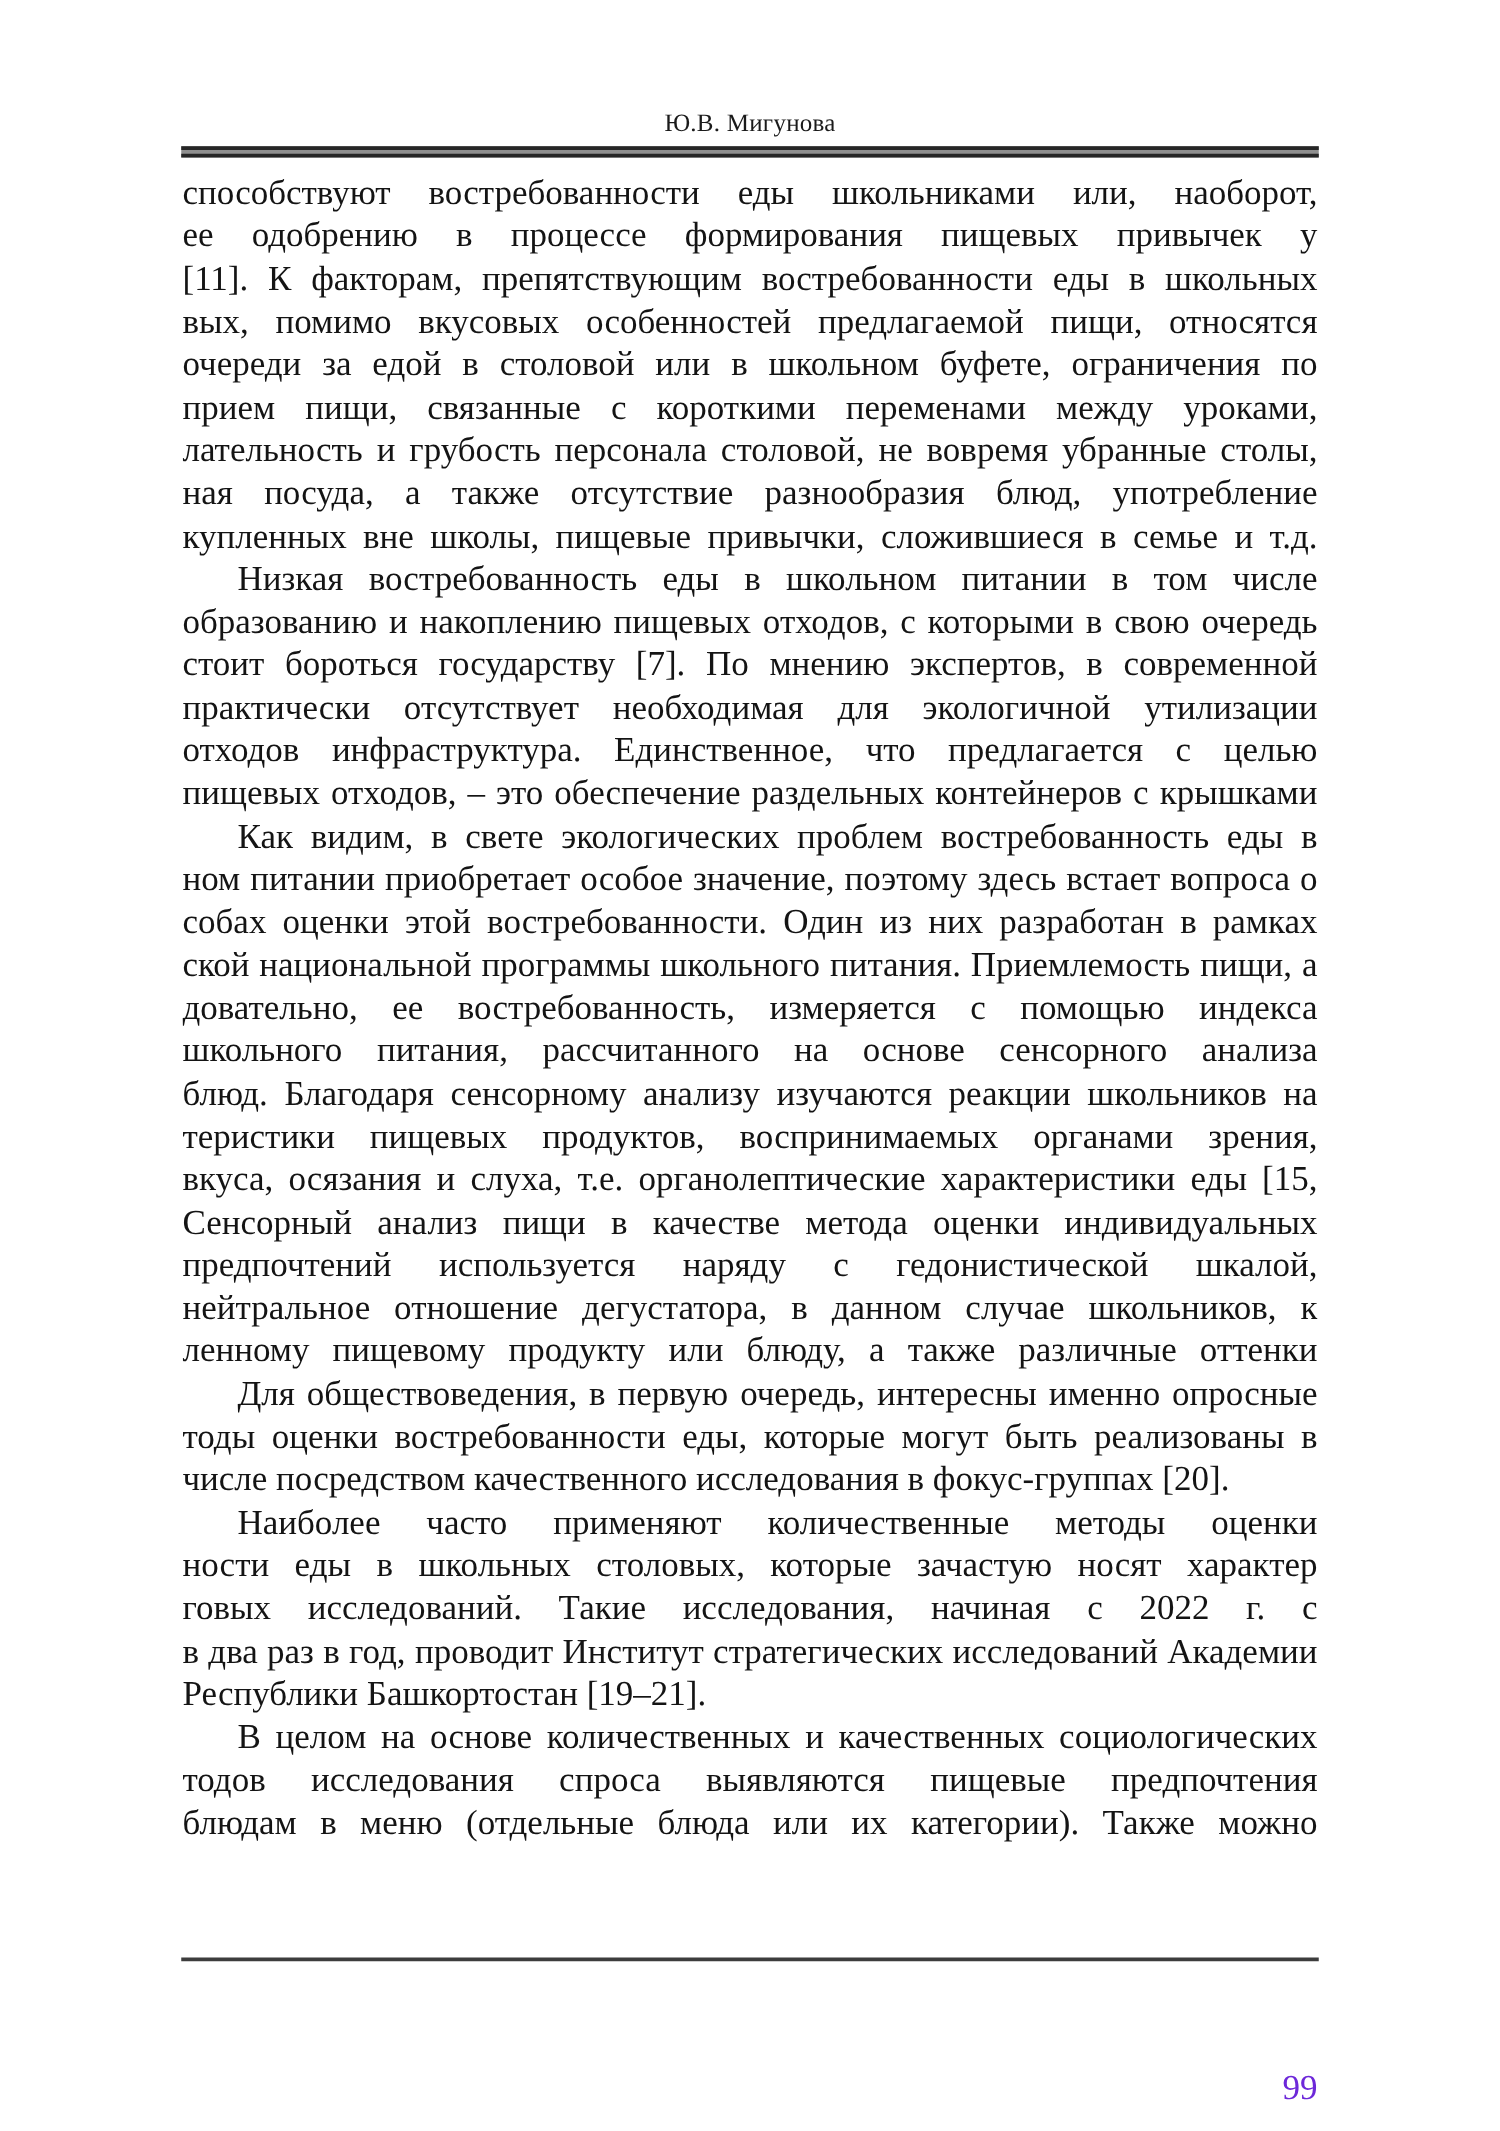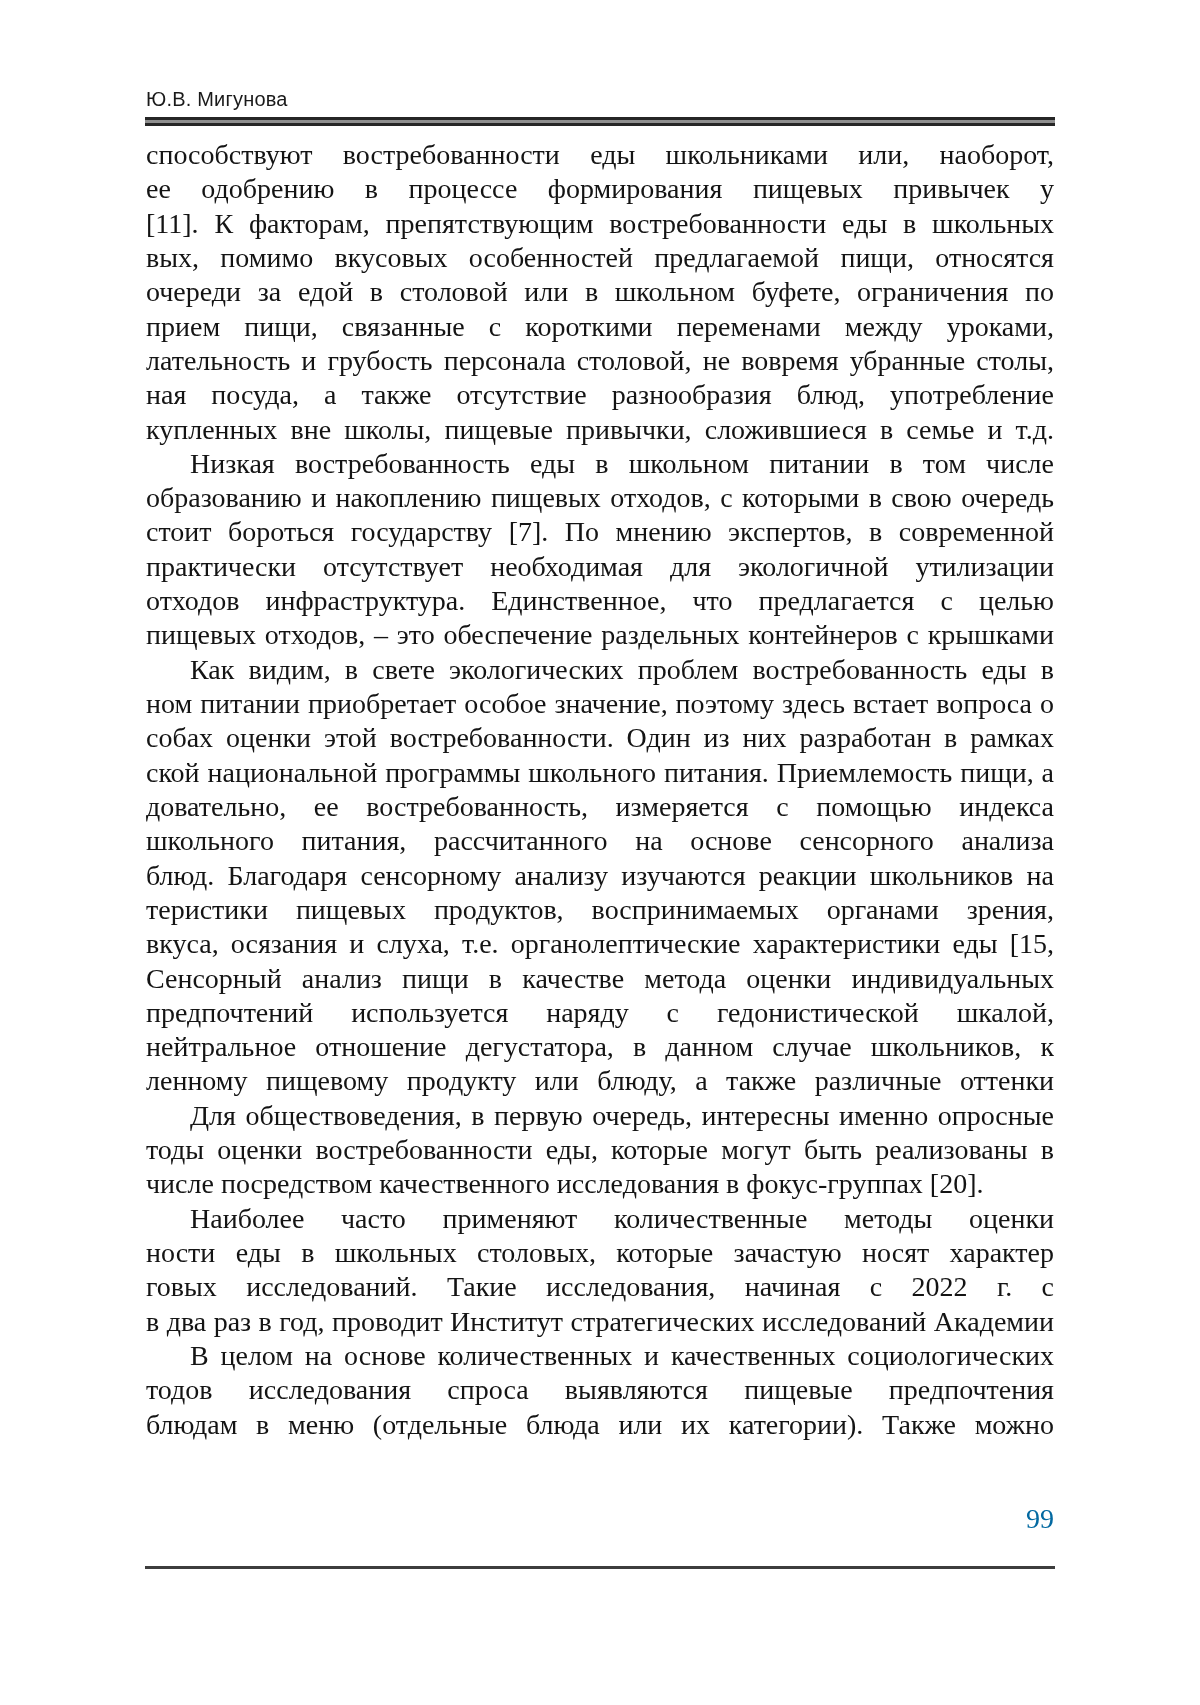--- a/index.html
+++ b/index.html
@@ -18,22 +18,22 @@
   .page {
     position: absolute;
     inset: 0;
     background: #ffffff;
   }
   .header-author {
     position: absolute;
     top: 88px;
     left: 146px;
     width: 908px;
-    text-align: left;
-    font-family: Liberation Sans, sans-serif;
+    text-align: center;
+    font-family: Liberation Serif, serif;
     font-size: 20px;
     line-height: 22px;
     color: #1a1a1a;
     letter-spacing: 0.2px;
   }
   .header-rule {
     position: absolute;
     top: 117px;
     left: 145px;
     width: 910px;
@@ -66,27 +66,27 @@
   .footer-rule {
     position: absolute;
     top: 1566px;
     left: 145px;
     width: 910px;
     height: 3px;
     background: #3d3d3d;
   }
   .page-number {
     position: absolute;
-    top: 1502px;
+    top: 1654px;
     left: 146px;
     width: 908px;
     text-align: right;
     font-size: 28px;
     line-height: 34px;
-    color: #0369a1;
+    color: #6d28d9;
   }
 </style>
 </head>
 <body>
 
 <div class="page">
 
   <div class="header-author">Ю.В. Мигунова</div>
 
   <div class="header-rule"></div>
@@ -120,20 +120,21 @@
       <div class="line">предпочтений используется наряду с гедонистической шкалой, отражающей</div>
       <div class="line">нейтральное отношение дегустатора, в данном случае школьников, к опреде-</div>
       <div class="line">ленному пищевому продукту или блюду, а также различные оттенки положи-</div>
       <div class="line indent">Для обществоведения, в первую очередь, интересны именно опросные ме-</div>
       <div class="line">тоды оценки востребованности еды, которые могут быть реализованы в том</div>
       <div class="line last">числе посредством качественного исследования в фокус-группах [20].</div>
       <div class="line indent">Наиболее часто применяют количественные методы оценки востребован-</div>
       <div class="line">ности еды в школьных столовых, которые зачастую носят характер мониторин-</div>
       <div class="line">говых исследований. Такие исследования, начиная с 2022 г. с периодичностью</div>
       <div class="line">в два раз в год, проводит Институт стратегических исследований Академии наук</div>
+      <div class="line last">Республики Башкортостан [19–21].</div>
       <div class="line indent">В целом на основе количественных и качественных социологических ме-</div>
       <div class="line">тодов исследования спроса выявляются пищевые предпочтения школьников по</div>
       <div class="line">блюдам в меню (отдельные блюда или их категории). Также можно выяснить,</div>
     </div>
 
   <div class="footer-rule"></div>
 
   <div class="page-number">99</div>
 
 </div>

